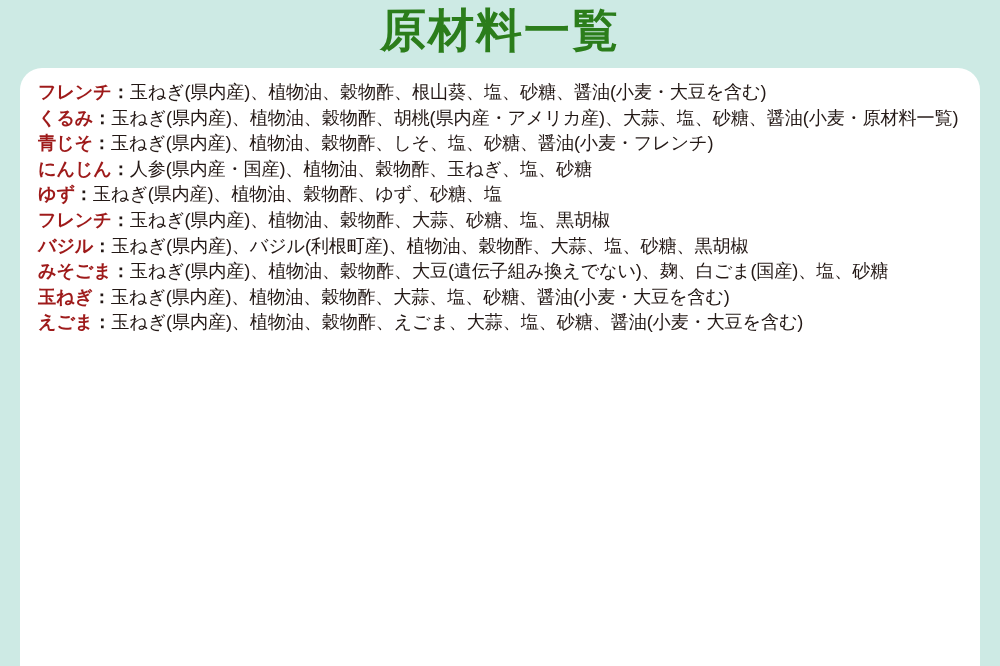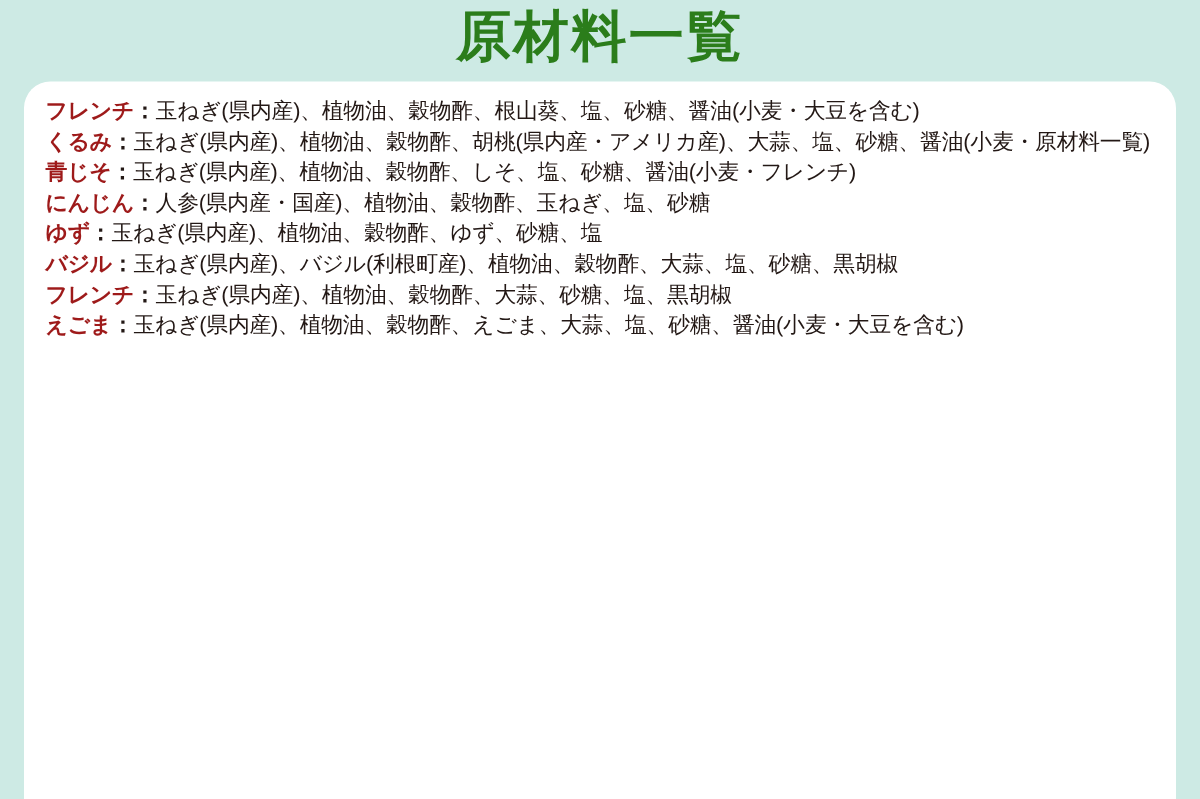--- a/index.html
+++ b/index.html
@@ -343,21 +343,23 @@
     </svg>
   </div>
 
   <div class="card">
     <div class="rows">
         <div class="row"><span class="lbl">フレンチ</span><span class="sep">：</span><span class="txt">玉ねぎ(県内産)、植物油、穀物酢、根山葵、塩、砂糖、醤油(小麦・大豆を含む)</span></div>
         <div class="row"><span class="lbl">くるみ</span><span class="sep">：</span><span class="txt">玉ねぎ(県内産)、植物油、穀物酢、胡桃(県内産・アメリカ産)、大蒜、塩、砂糖、醤油(小麦・原材料一覧)</span></div>
         <div class="row"><span class="lbl">青じそ</span><span class="sep">：</span><span class="txt">玉ねぎ(県内産)、植物油、穀物酢、しそ、塩、砂糖、醤油(小麦・フレンチ)</span></div>
         <div class="row"><span class="lbl">にんじん</span><span class="sep">：</span><span class="txt">人参(県内産・国産)、植物油、穀物酢、玉ねぎ、塩、砂糖</span></div>
         <div class="row"><span class="lbl">ゆず</span><span class="sep">：</span><span class="txt">玉ねぎ(県内産)、植物油、穀物酢、ゆず、砂糖、塩</span></div>
+        <div class="row"><span class="lbl">フレンチ</span><span class="sep">：</span><span class="txt">玉ねぎ(県内産)、植物油、穀物酢、大蒜、砂糖、塩、黒胡椒</span></div>
         <div class="row"><span class="lbl">バジル</span><span class="sep">：</span><span class="txt">玉ねぎ(県内産)、バジル(利根町産)、植物油、穀物酢、大蒜、塩、砂糖、黒胡椒</span></div>
-        <div class="row"><span class="lbl">フレンチ</span><span class="sep">：</span><span class="txt">玉ねぎ(県内産)、植物油、穀物酢、大蒜、砂糖、塩、黒胡椒</span></div>
+        <div class="row"><span class="lbl">みそごま</span><span class="sep">：</span><span class="txt">玉ねぎ(県内産)、植物油、穀物酢、大豆(遺伝子組み換えでない)、麹、白ごま(国産)、塩、砂糖</span></div>
+        <div class="row"><span class="lbl">玉ねぎ</span><span class="sep">：</span><span class="txt">玉ねぎ(県内産)、植物油、穀物酢、大蒜、塩、砂糖、醤油(小麦・大豆を含む)</span></div>
         <div class="row"><span class="lbl">えごま</span><span class="sep">：</span><span class="txt">玉ねぎ(県内産)、植物油、穀物酢、えごま、大蒜、塩、砂糖、醤油(小麦・大豆を含む)</span></div>
       </div>
   </div>
 
   <div class="title">原材料一覧</div>
 
 </div>
 
 </body></html>

